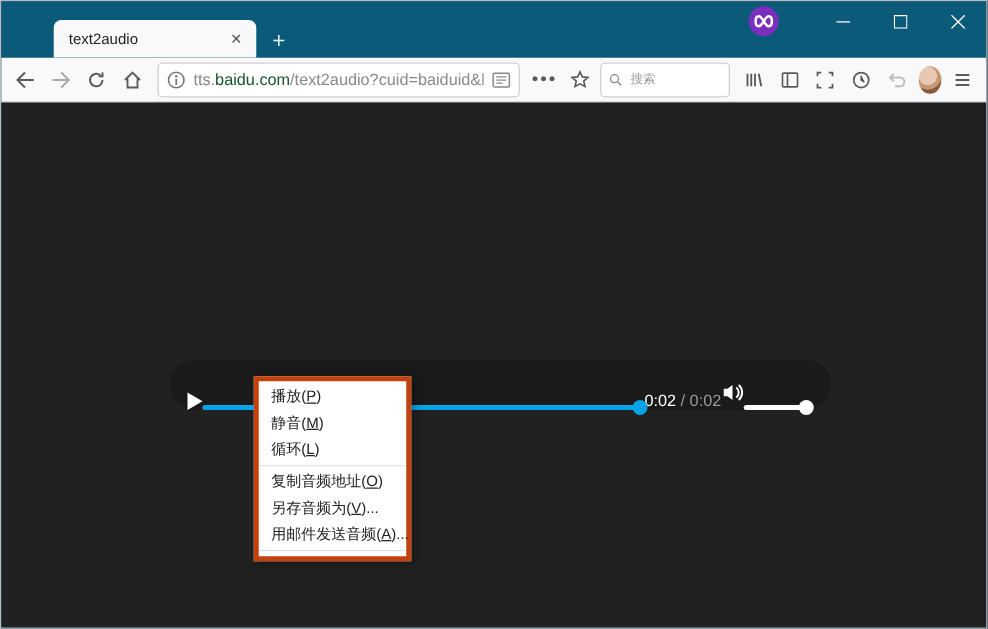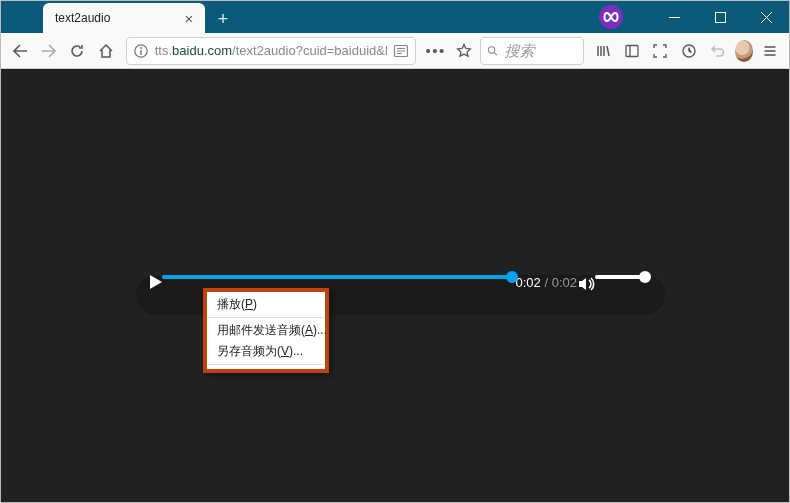--- a/index.html
+++ b/index.html
@@ -1,18 +1,18 @@
 <!DOCTYPE html>
 <html><head>
 <meta charset="utf-8">
 <style>
   * { box-sizing: border-box; margin: 0; padding: 0; font-family: "Segoe UI", "Microsoft YaHei", sans-serif; }
   body { width: 790px; height: 503px; overflow: hidden; background: #0c5a7a; display: flex; flex-direction: column; border:1px solid #bbb; }
   
-  .titlebar { height: 32px; background: #0c5a7a; display: flex; align-items: flex-end; position: relative; }
+  .titlebar { height: 45px; background: #0c5a7a; display: flex; align-items: flex-end; position: relative; }
   .titlebar-spacer { width: 42px; }
   .tab { background: #f9f9fa; height: 30px; width: 162px; border-radius: 6px 6px 0 0; display: flex; align-items: center; padding: 0 8px 0 12px; margin-top: 2px; font-size: 12px; color: #222; position: relative; }
   .tab .tab-title { flex: 1; overflow: hidden; white-space: nowrap; }
   .tab .tab-close { width: 16px; height: 16px; display:flex; align-items:center; justify-content:center; color:#555; font-size:15px; cursor:pointer; }
   .newtab { width: 28px; height: 28px; display:flex; align-items:center; justify-content:center; color:#dfeaf0; font-size:18px; margin-left: 4px; margin-top:2px; cursor:pointer; }
   .titlebar-right { position:absolute; right:0; top:0; height:32px; display:flex; align-items:center; }
   .infinity { width:24px; height:24px; border-radius:50%; background:#7c2fbf; display:flex; align-items:center; justify-content:center; margin-right:28px; }
   .infinity svg { width:16px; height:12px; }
   .winbtn { width:46px; height:32px; display:flex; align-items:center; justify-content:center; color:#fff; cursor:pointer; }
   .winbtn svg { width:11px; height:11px; }
@@ -21,27 +21,27 @@
   .tbtn { width:30px; height:30px; display:flex; align-items:center; justify-content:center; color:#5a5a5a; border-radius:4px; cursor:pointer; }
   .tbtn.disabled { color:#aaa; }
   .tbtn svg { width:16px; height:16px; }
   .urlbar { flex:0 0 290px; height:28px; border:1px solid #cfcfcf; border-radius:4px; margin:0 4px; display:flex; align-items:center; padding:0 6px 0 6px; font-size:13px; color:#888; background:#fff; gap:6px; overflow:hidden; }
   .urlbar .info-icon { width:16px; height:16px; flex-shrink:0; }
   .urlbar-text { flex:1; white-space:nowrap; overflow:hidden; color:#888; }
   .urlbar-text span.dark { color:#14532d; }
   .urlbar .reading { width:16px; height:16px; flex-shrink:0; display:flex; align-items:center; justify-content:center; }
   .dots { font-size:15px; color:#5a5a5a; letter-spacing:1.5px; }
   .searchbar { flex:0 0 104px; height:28px; border:1px solid #cfcfcf; border-radius:4px; display:flex; align-items:center; padding:0 6px; gap:6px; background:#fff; }
-  .searchbar input { border:none; outline:none; font-size:15px; width:100%; color:#0c4a6e; background:transparent;font-style:italic; }
+  .searchbar input { border:none; outline:none; font-size:10px; width:100%; color:#0c4a6e; background:transparent; }
   .searchbar input::placeholder { color:#9b9b9b; }
   .toolbar-spacer { flex:1; }
   .avatar { width:22px; height:22px; border-radius:50%; background: radial-gradient(circle at 40% 35%, #e8c8b0 0 40%, #c69878 42% 60%, #8a5c3a 62% 100%); margin:0 1px; }
   
   .content { flex:1; background:#212121; position:relative; }
-  .player { position:absolute; left:135px; top:206px; width:529px; height:40px; background:#1a1a1a; border-radius:22px; display:flex; align-items:flex-start; padding:0 18px 0 14px; color:#fff; }
+  .player { position:absolute; left:135px; top:206px; width:529px; height:40px; background:#1a1a1a; border-radius:22px; display:flex; align-items:flex-end; padding:0 18px 0 14px; color:#fff; }
   .play { width:0; height:0; border-left:12px solid #fff; border-top:7px solid transparent; border-bottom:7px solid transparent; cursor:pointer; }
   .progress { flex:1; position:relative; height:4px; }
   .progress-bg { position:absolute; left:0; right:0; top:0; height:3.5px; background:#545454; border-radius:2px; }
   .progress-fill { position:absolute; left:0; top:0; height:3.5px; background:#06a3e8; border-radius:2px; width:99%; }
   .progress-thumb { position:absolute; top:-4px; width:12px; height:12px; border-radius:50%; background:#06a3e8; left:calc(99% - 6px); }
   .time { font-size:13px; white-space:nowrap; }
   .time .dur { color:#9a9a9a; }
   .vol-icon svg { width:18px; height:18px; }
   .vol { width:52px; height:4px; position:relative; }
   .vol-bg { position:absolute; left:0; right:0; top:0; height:3.5px; background:#fff; border-radius:2px; }
@@ -193,18 +193,21 @@
         </svg>
     </div>
     <div class="vol">
       <div class="vol-bg"></div>
       <div class="vol-thumb"></div>
     </div>
   </div>
 
   <div class="ctxmenu" id="ctx">
       <div class="ctx-item">播放(<u>P</u>)</div>
+      <div class="ctx-item">静音(<u>M</u>)</div>
+      <div class="ctx-item">循环(<u>L</u>)</div>
       <div class="ctx-sep"></div>
+      <div class="ctx-item">复制音频地址(<u>O</u>)</div>
+      <div class="ctx-item">另存音频为(<u>V</u>)...</div>
       <div class="ctx-item">用邮件发送音频(<u>A</u>)...</div>
-      <div class="ctx-item">另存音频为(<u>V</u>)...</div>
       <div class="ctx-sep"></div>
     </div>
 </div>
 
 </body></html>

